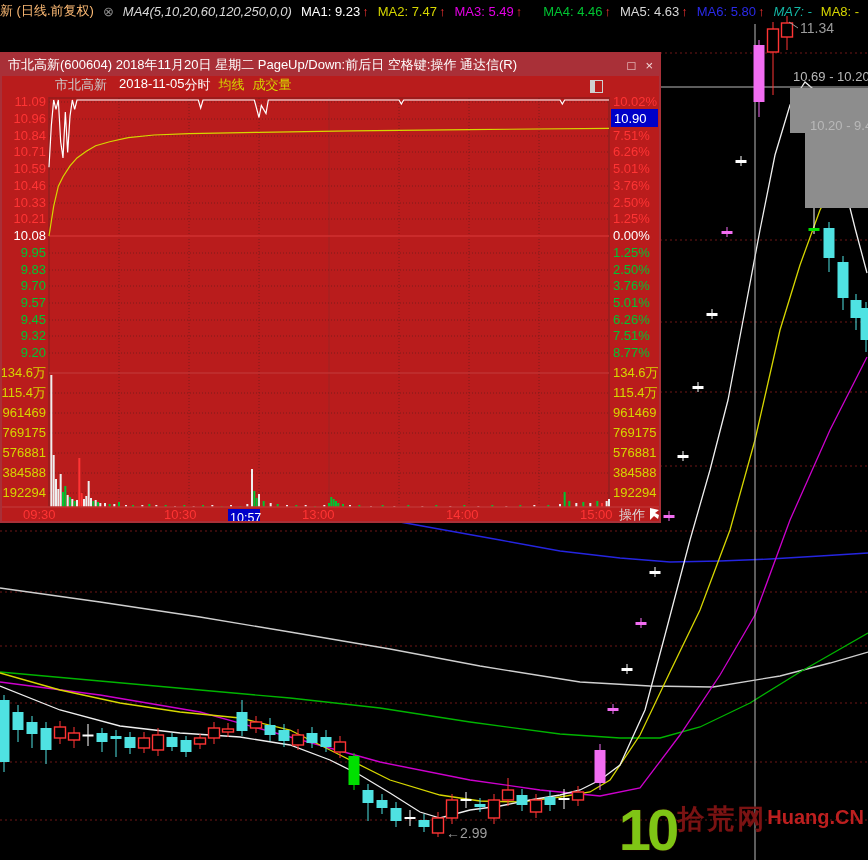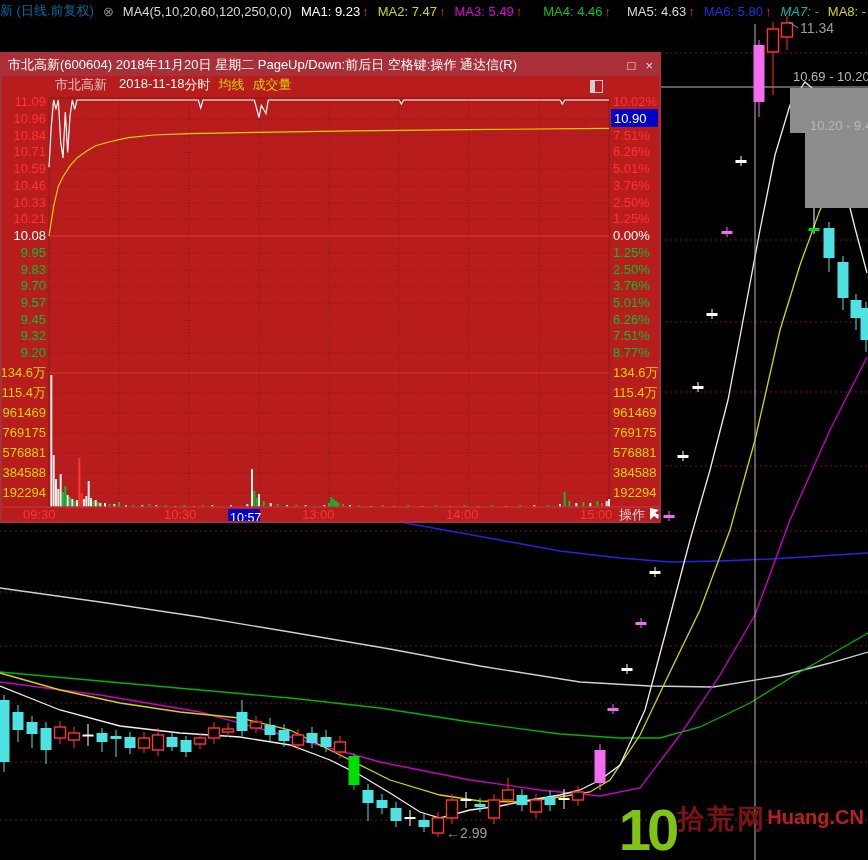--- a/index.html
+++ b/index.html
@@ -184,50 +184,50 @@
       <line x1="856" y1="294" x2="856" y2="330" stroke="#4fe2e2" stroke-width="1"></line>
       <rect x="850.5" y="300" width="11" height="18" fill="#4fe2e2"></rect>
       <line x1="866" y1="302" x2="866" y2="352" stroke="#4fe2e2" stroke-width="1"></line>
       <rect x="860.5" y="308" width="11" height="32" fill="#4fe2e2"></rect>
       <line x1="789" y1="22" x2="798" y2="28" stroke="#9c9c9c" stroke-width="1"></line>
       <text x="800" y="33" fill="#9c9c9c" font-size="14" text-anchor="start" font-family="&quot;Liberation Sans&quot;,sans-serif">11.34</text>
       <text x="446" y="838" fill="#9c9c9c" font-size="14" text-anchor="start" font-family="&quot;Liberation Sans&quot;,sans-serif">←2.99</text>
     </svg>
 
   <div id="topbar">
-      <span style="color: #0369a1;">新 (日线.前复权)</span>
+      <span style="color: #fdba74;">新 (日线.前复权)</span>
       <span style="color: rgb(144, 144, 144);">⊗</span>
-      <span style="color: rgb(216, 216, 216);">MA4(5,10,20,60,120,250,0,0)</span>
+      <span style="color: rgb(216, 216, 216); font-style: italic;">MA4(5,10,20,60,120,250,0,0)</span>
       <span style="color: rgb(255, 255, 255);">MA1: 9.23</span>
       <span class="arr">↑</span>
       <span style="color: rgb(214, 214, 0);">MA2: 7.47</span>
       <span class="arr">↑</span>
       <span style="color: rgb(228, 0, 228);">MA3: 5.49</span>
       <span class="arr">↑</span>
       <span style="color: rgb(0, 196, 50); margin-left: 12px;">MA4: 4.46</span>
       <span class="arr">↑</span>
-      <span style="color: rgb(216, 216, 216); margin-left: 7px;">MA5: 4.63</span>
+      <span style="color: rgb(216, 216, 216);">MA5: 4.63</span>
       <span class="arr">↑</span>
       <span style="color: rgb(42, 42, 232);">MA6: 5.80</span>
       <span class="arr">↑</span>
       <span style="color: #14b8a6; font-style: italic;">MA7: -</span>
       <span style="color: rgb(214, 214, 0);">MA8: -</span>
     </div>
 
   <div id="popup">
     <div id="titlebar">
       <span>市北高新(600604) 2018年11月20日 星期二 PageUp/Down:前后日 空格键:操作 通达信(R)</span>
       <span class="btns">
         <span>□</span>
         <span>×</span>
       </span>
     </div>
     <div id="subhdr">
       <span class="nm">市北高新</span>
-      <span class="dt">2018-11-18</span>
+      <span class="dt">2018-11-05</span>
       <span class="fs">分时</span>
       <span class="yl">均线</span>
       <span class="yl">成交量</span>
       <span id="pageicon">
           <i></i>
         </span>
     </div>
     <svg id="mini" width="657" height="424">
         <line x1="47" y1="1" x2="607" y2="1" stroke="#7e1a1a" stroke-width="1"></line>
         <line x1="47" y1="0" x2="47" y2="410" stroke="#8e2020" stroke-width="1.4"></line>

